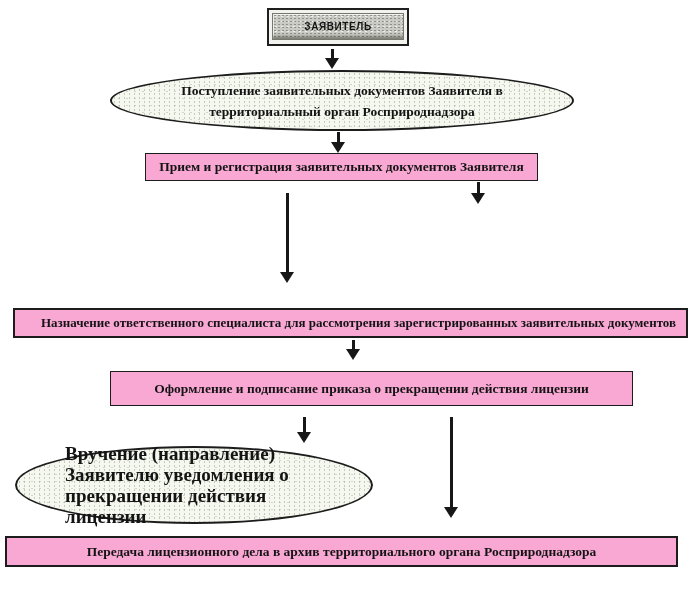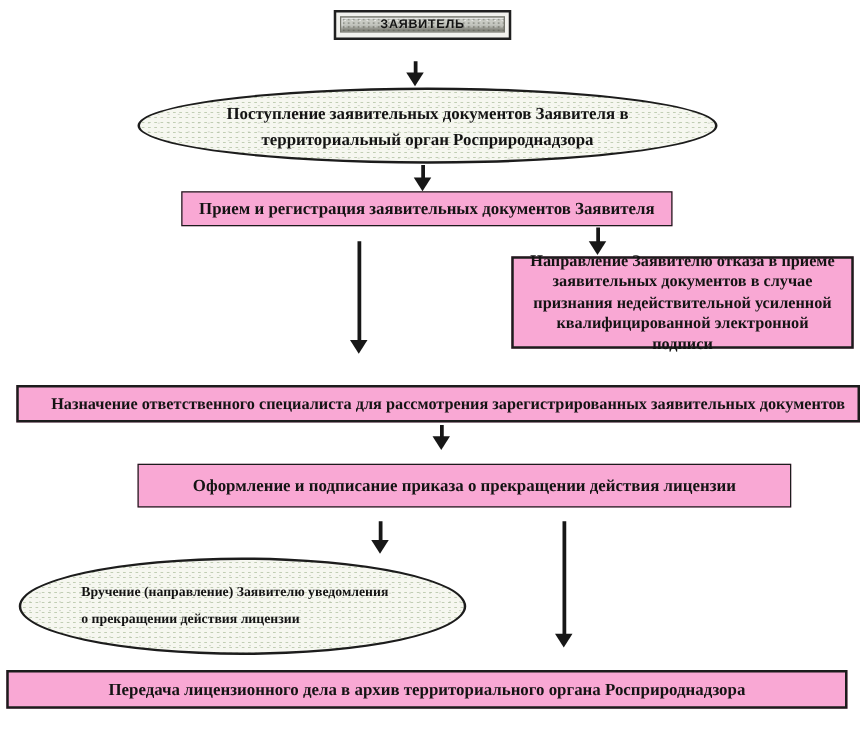--- a/index.html
+++ b/index.html
@@ -53,59 +53,56 @@
     content:"";position:absolute;left:50%;margin-left:-7px;bottom:0;
     width:0;height:0;border-left:7px solid transparent;
     border-right:7px solid transparent;border-top:11px solid #171717;
   }
 </style>
 </head>
 <body>
 
 <div class="stage">
 
-  <div class="btn-frame" style="left:267px;top:8px;width:142px;height:24px;">
+  <div class="btn-frame" style="left:267px;top:8px;width:142px;height:38px;">
     <div class="btn-inner">ЗАЯВИТЕЛЬ</div>
   </div>
 
   <div class="arrow" style="left:325px;top:49px;height:20px;"></div>
 
   <div class="node ellipse" style="left:110px;top:70px;width:464px;height:61px;">
     <div style="width:400px;font-size:13.5px;line-height:21px;">Поступление заявительных документов Заявителя  в территориальный орган Росприроднадзора</div>
   </div>
 
   <div class="arrow" style="left:331px;top:132px;height:21px;"></div>
 
   <div class="node rect thin nowrap" style="left:145px;top:153px;width:393px;height:28px;font-size:13.5px;">
     <span>Прием и регистрация заявительных документов Заявителя</span>
   </div>
 
   <div class="arrow" style="left:280px;top:193px;height:90px;"></div>
 
   <div class="arrow" style="left:471px;top:182px;height:22px;"></div>
 
-  <div class="node rect" style="left:409px;top:205px;width:274px;height:74px;">
-    <div style="width:252px;font-size:13px;line-height:16.5px;">Направление Заявителю отказа в приеме заявительных документов в случае признания недействительной усиленной квалифицированной электронной подписи</div>
-  </div>
 
   <div class="node rect nowrap" style="left:13px;top:308px;width:675px;height:30px;font-size:13px;padding-left:16px;">
     <span>Назначение ответственного специалиста для рассмотрения зарегистрированных заявительных документов</span>
   </div>
 
   <div class="arrow" style="left:346px;top:340px;height:20px;"></div>
 
   <div class="node rect thin nowrap" style="left:110px;top:371px;width:523px;height:35px;font-size:13.5px;">
     <span>Оформление и подписание приказа о прекращении действия лицензии</span>
   </div>
 
   <div class="arrow" style="left:297px;top:417px;height:26px;"></div>
 
   <div class="arrow" style="left:444px;top:417px;height:101px;"></div>
 
   <div class="node ellipse" style="left:15px;top:446px;width:358px;height:78px;justify-content:flex-start;text-align:left;">
-    <div style="margin-left:48px;width:248px;font-size:11px;line-height:21px;">Вручение (направление) Заявителю уведомления о прекращении действия лицензии</div>
+    <div style="margin-left:48px;width:248px;font-size:19px;line-height:21px;">Вручение (направление) Заявителю уведомления о прекращении действия лицензии</div>
   </div>
 
   <div class="node rect nowrap" style="left:5px;top:536px;width:673px;height:31px;font-size:13.5px;">
     <span>Передача лицензионного дела в архив территориального органа Росприроднадзора</span>
   </div>
 
 </div>
 
 </body></html>

